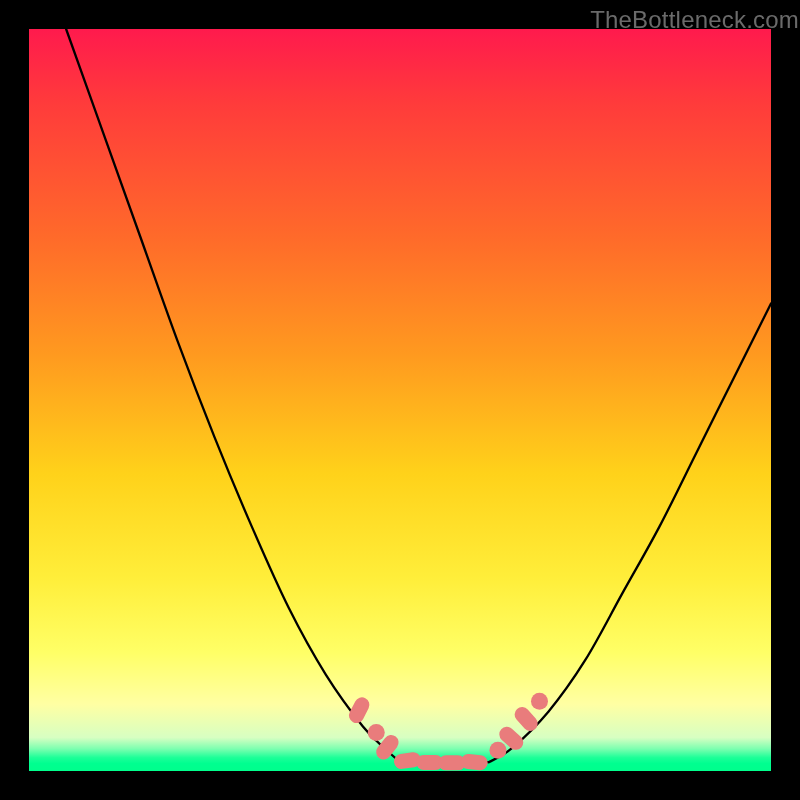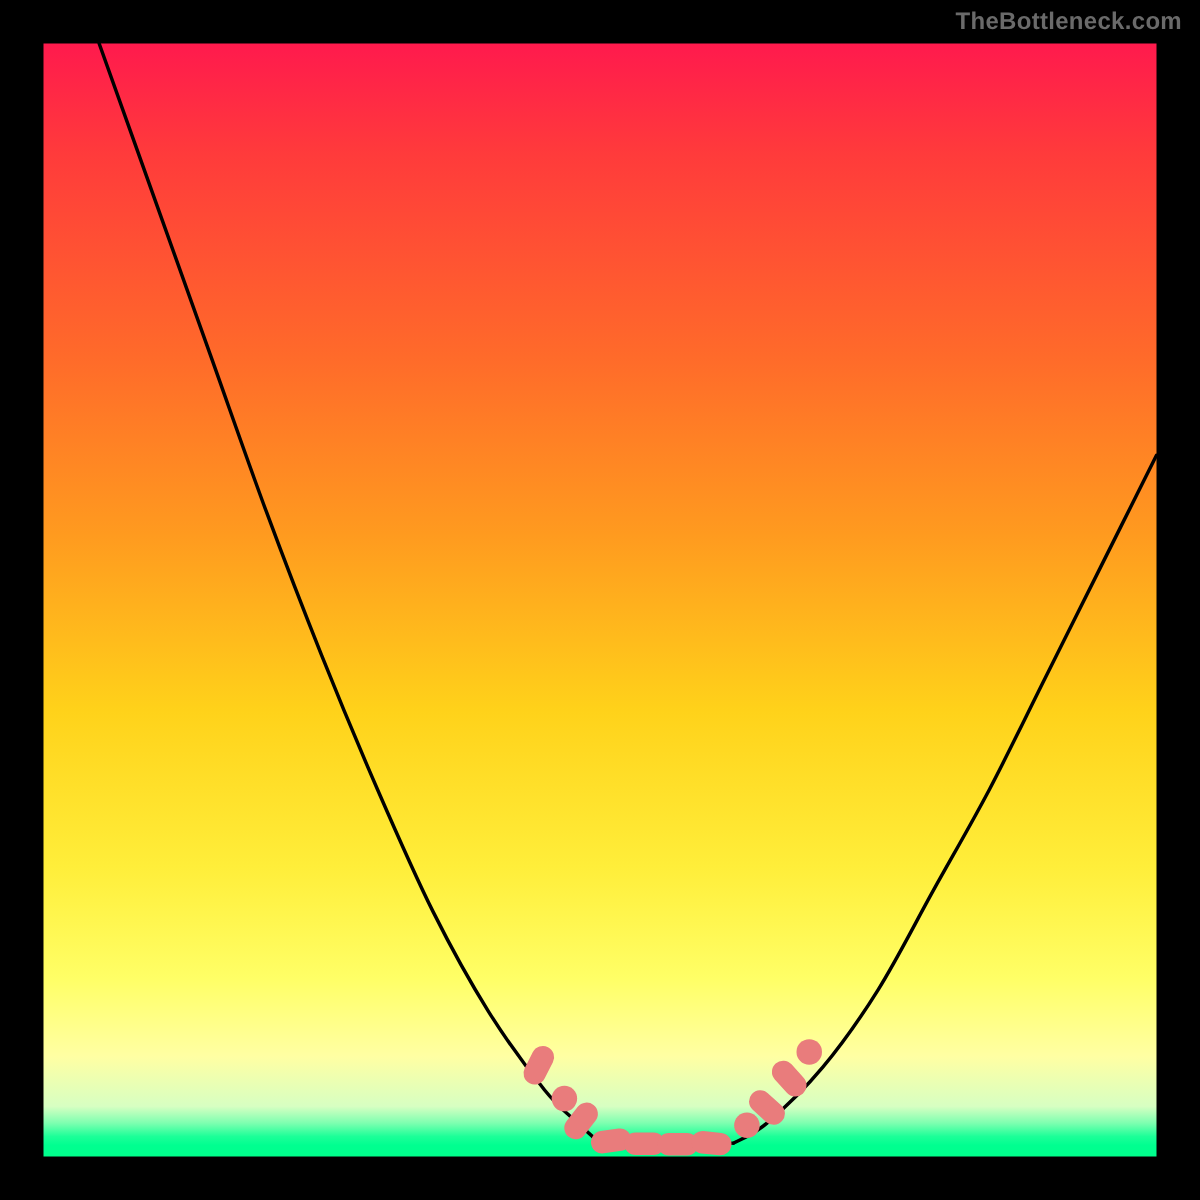--- a/index.html
+++ b/index.html
@@ -37,24 +37,24 @@
       #d7ffc2 95.5%,
       #7dffb0 97%,
       #1cff98 98.2%,
       #00ff90 99%,
       #00ff8c 100%
     );
   }
   .watermark {
     position: absolute;
     top: 6px;
-    right: 12px;
+    right: 1px;
     color: #6a6a6a;
-    font-size: 16px;
-    font-weight: 700;
+    font-size: 24px;
+    font-weight: 400;
     letter-spacing: 0.2px;
     user-select: none;
   }
   svg.curves {
     position: absolute;
     left: 0;
     top: 0;
     width: 742px;
     height: 742px;
     overflow: visible;

